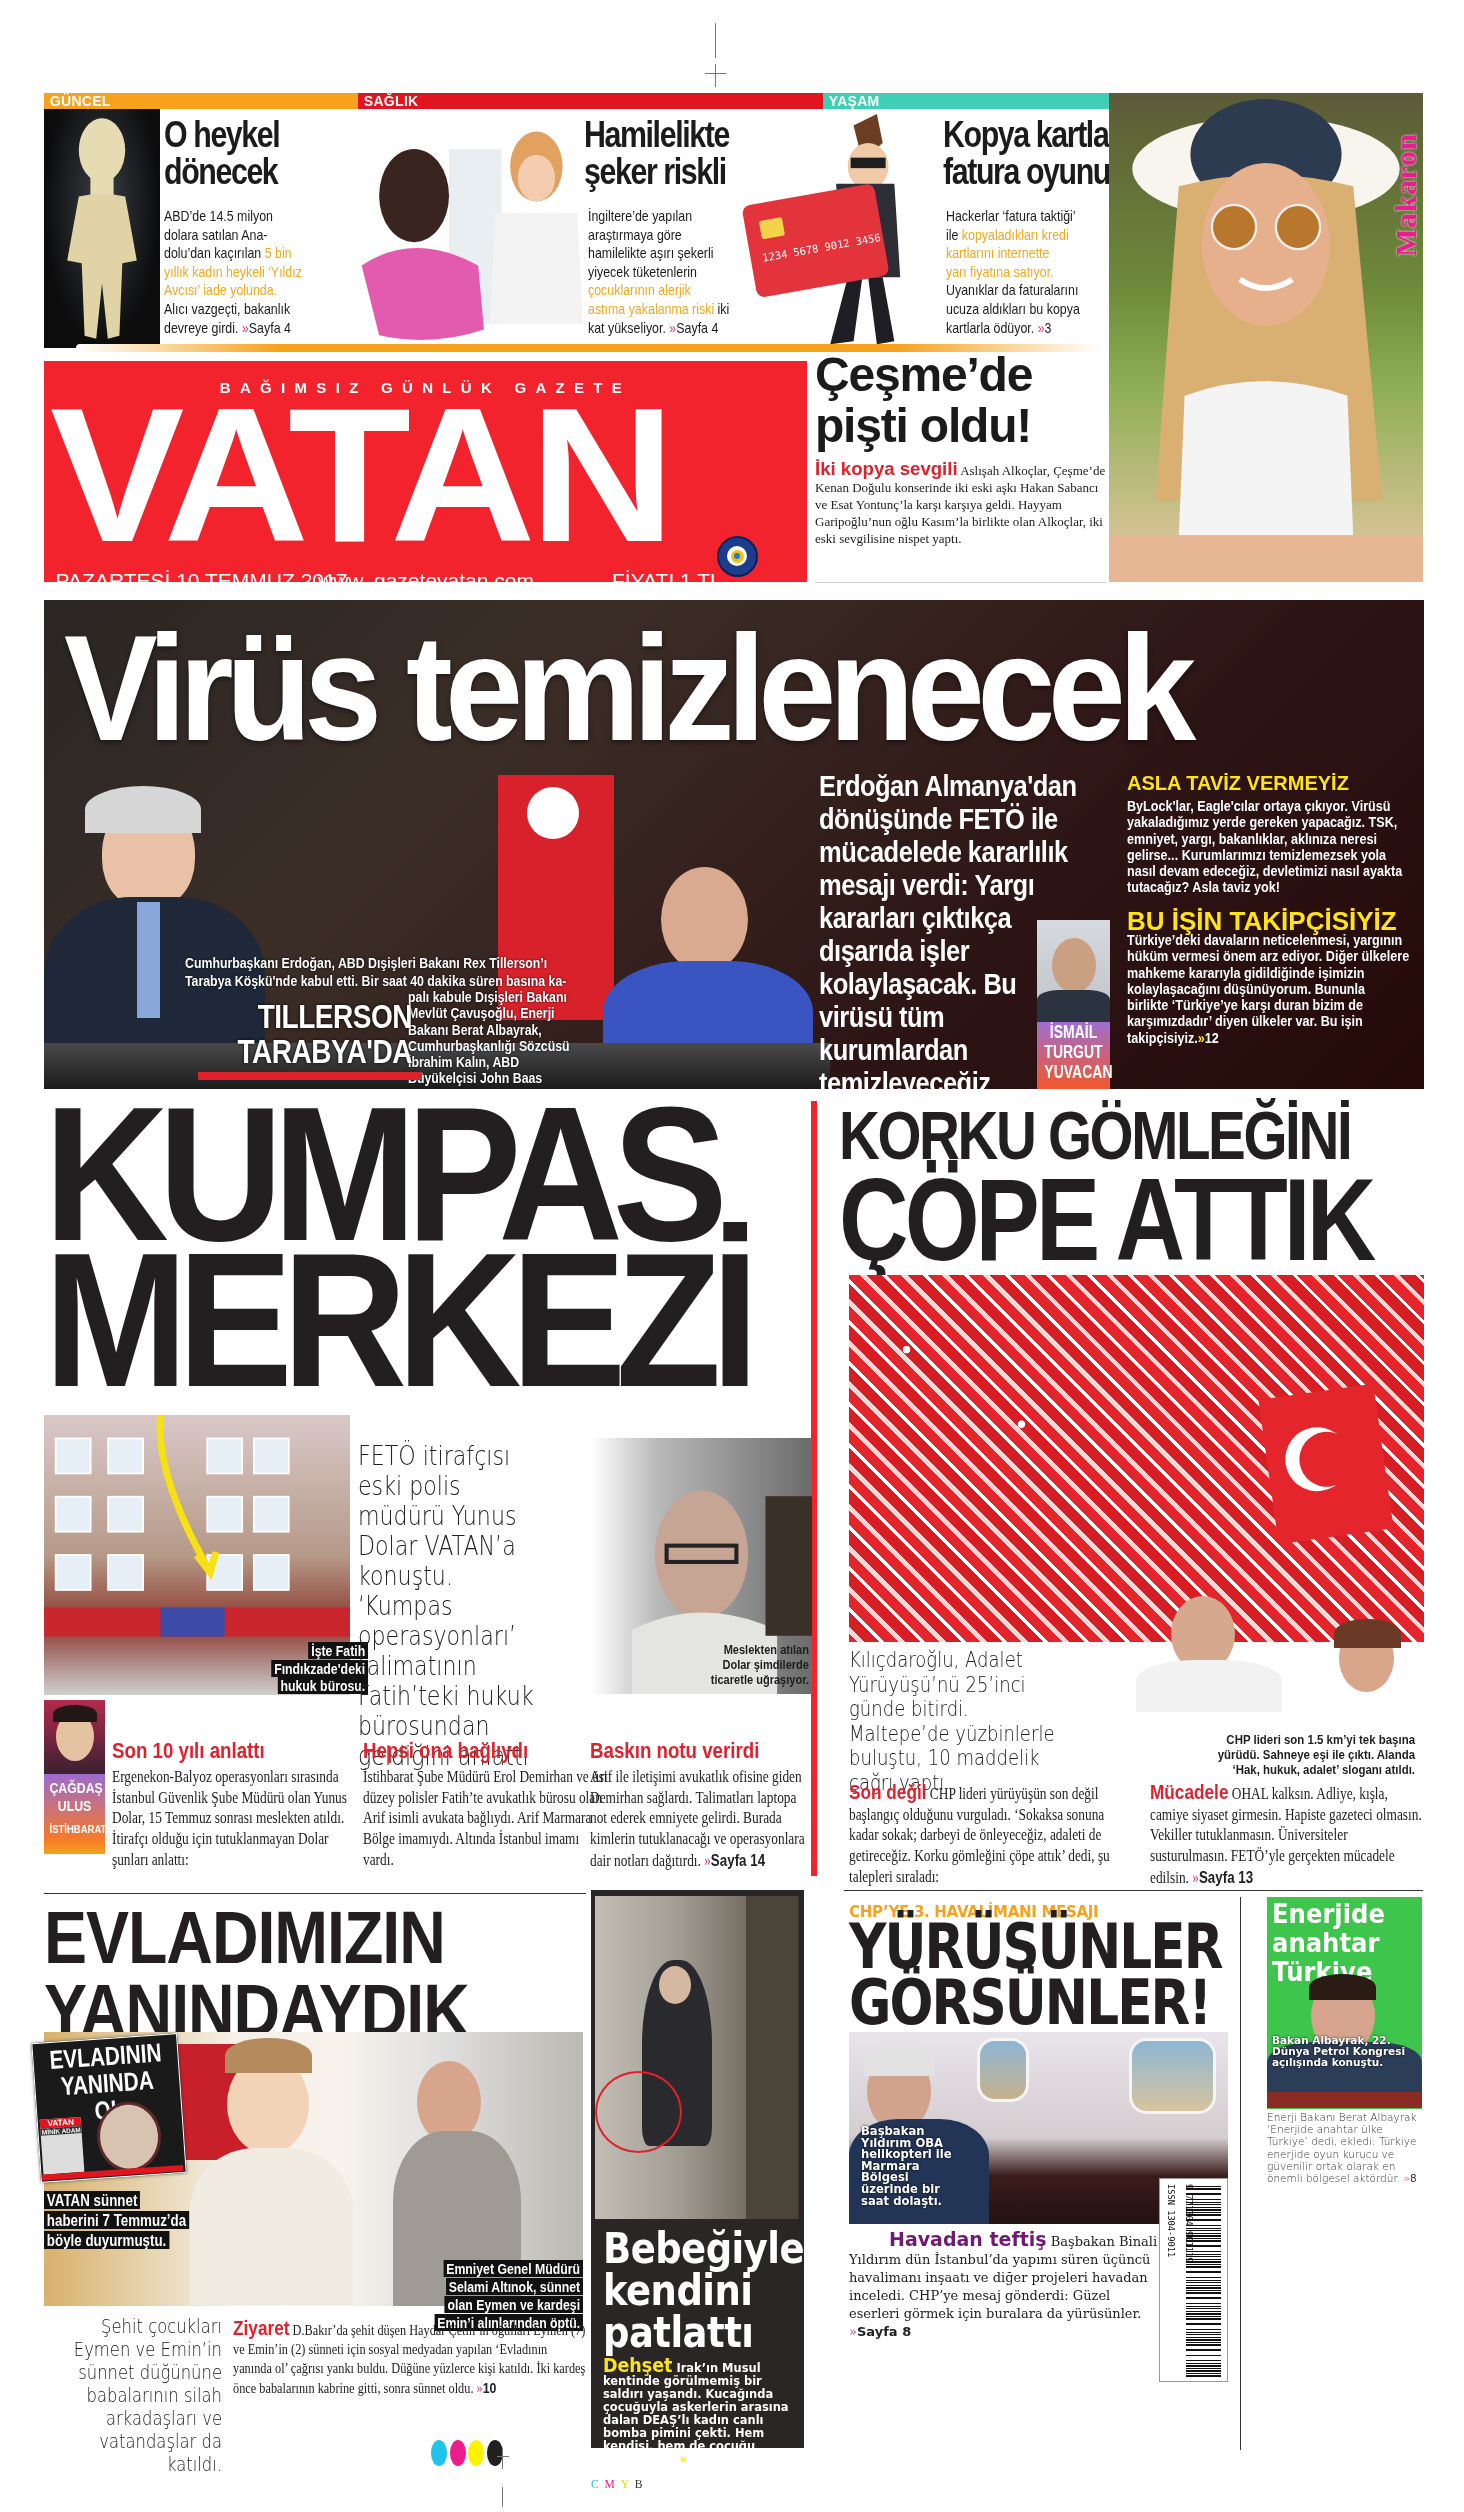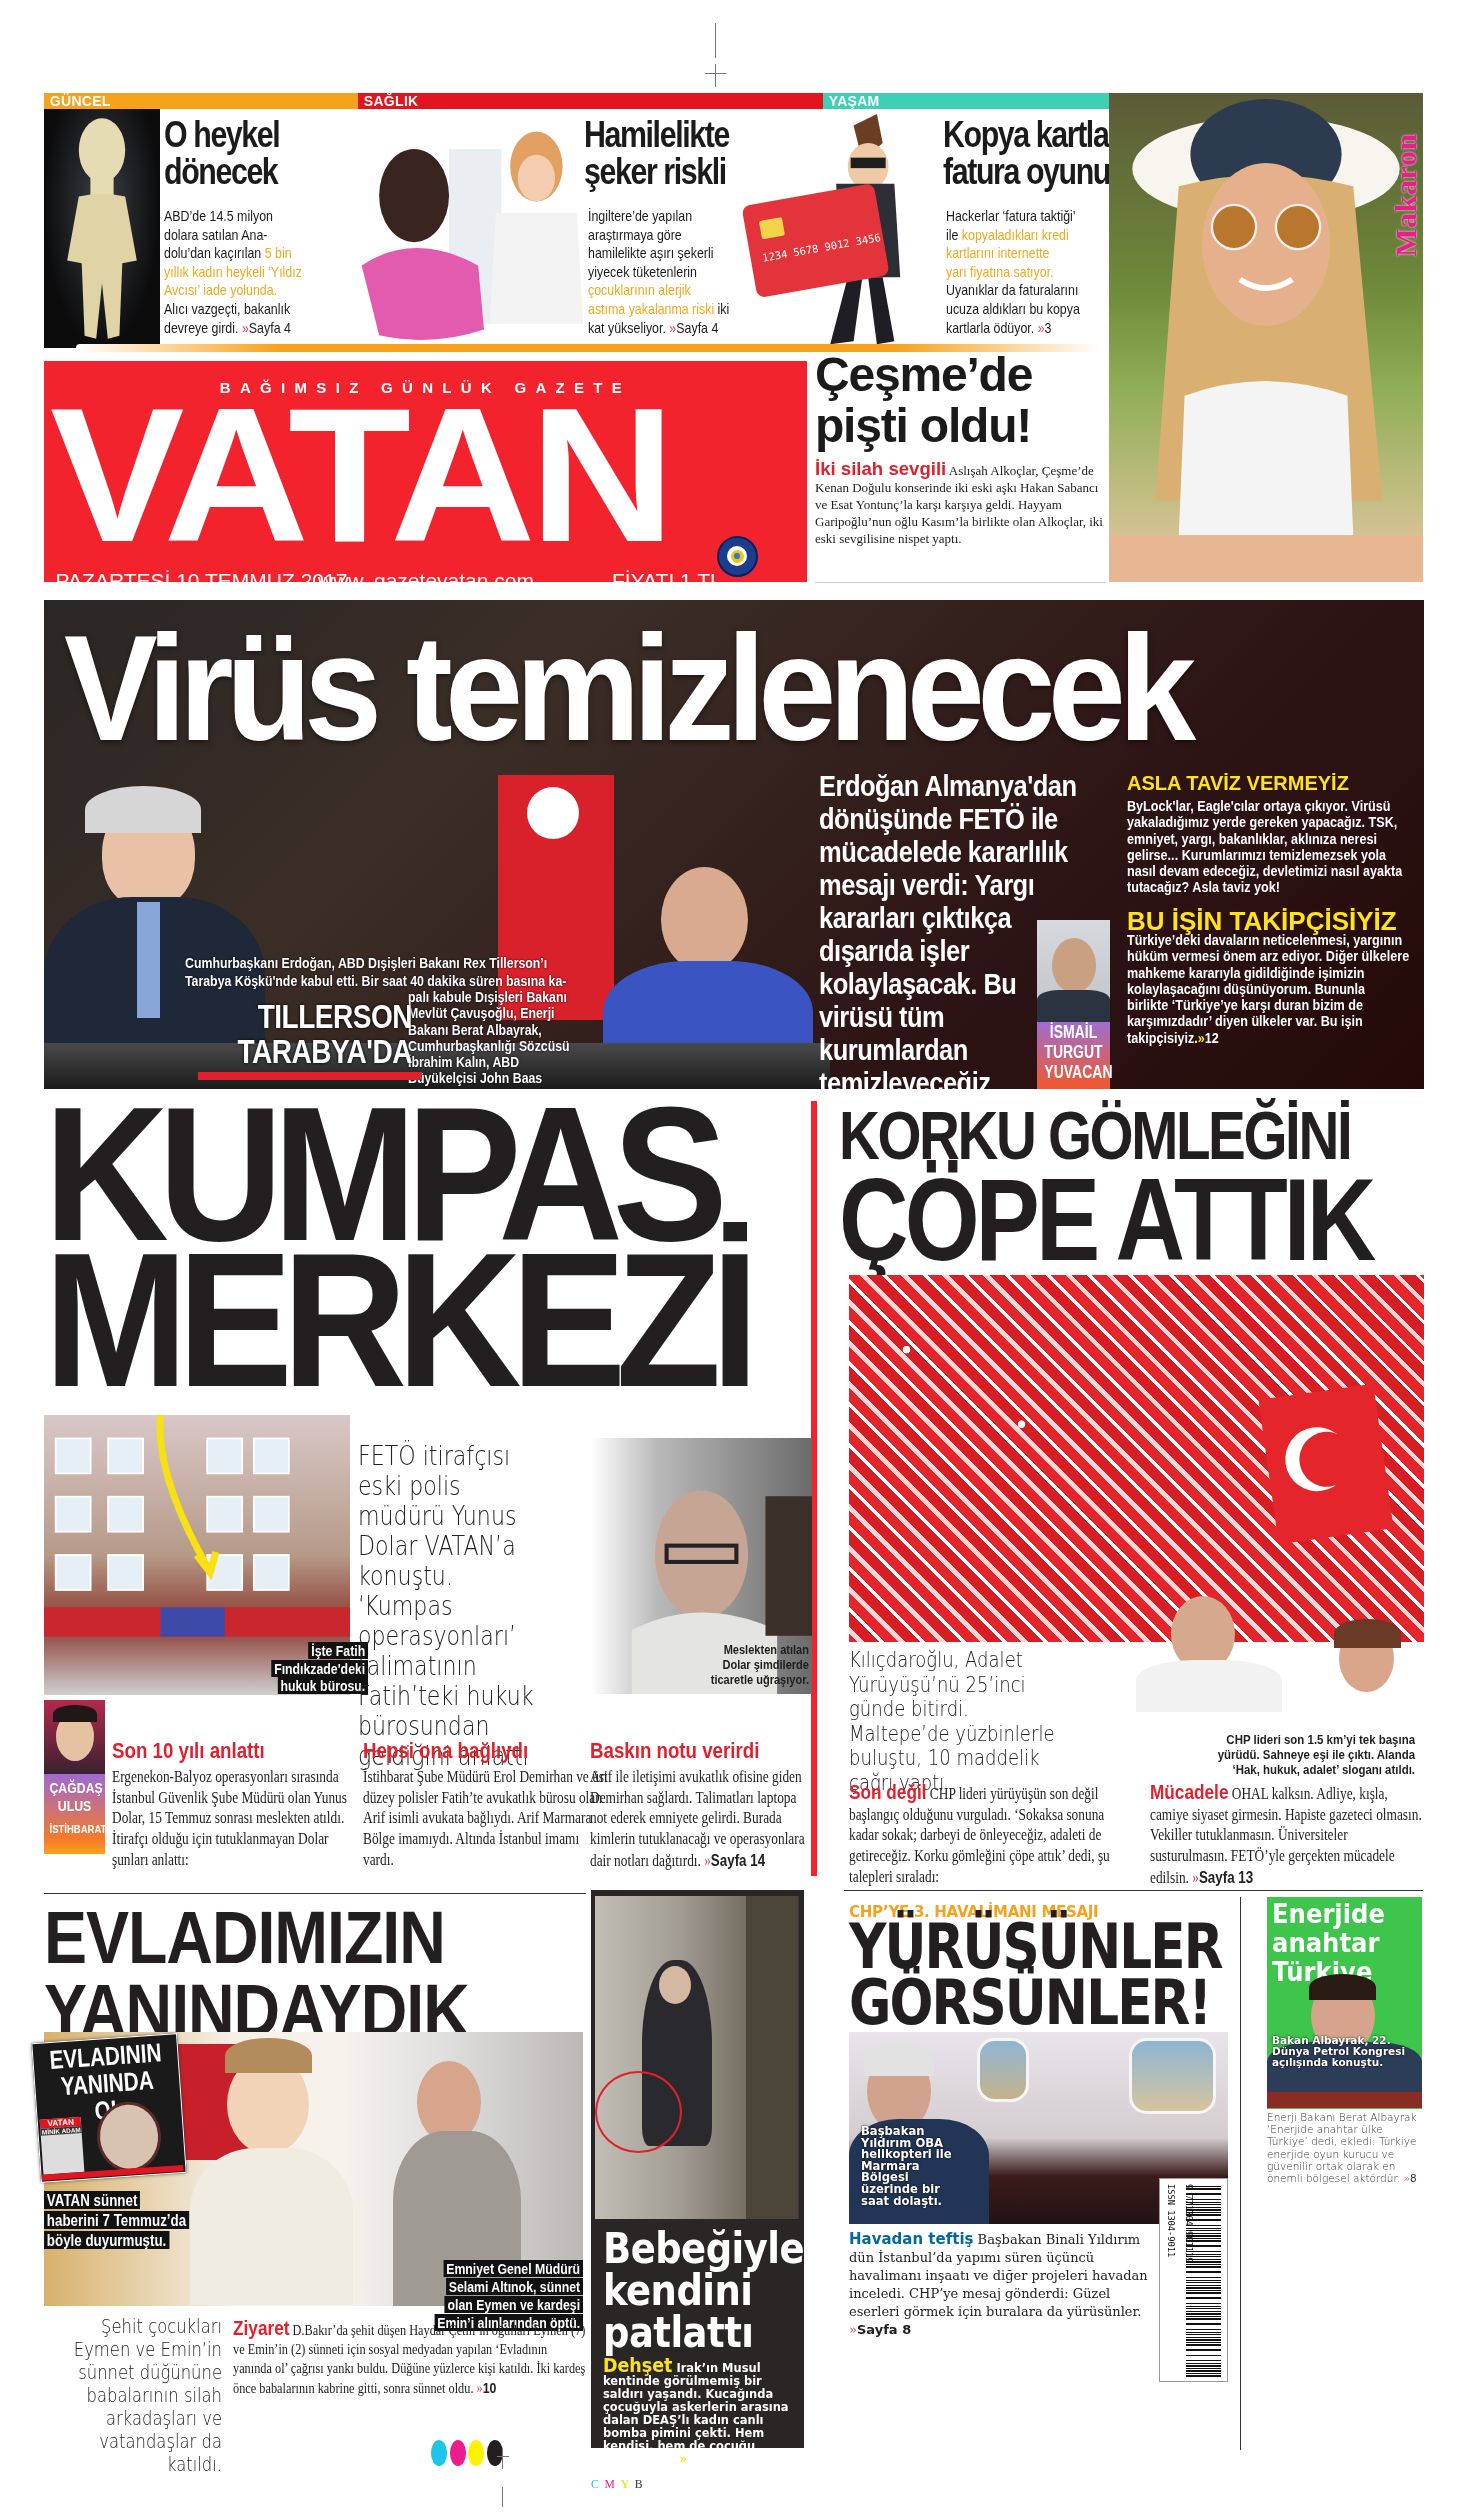--- a/index.html
+++ b/index.html
@@ -162,21 +162,21 @@
       </div>
     </div>
   </div>
 </div>
 
 <div class="abs b" style="left:815px;top:349px;font-size:48px;line-height:51px;letter-spacing:-1.2px;color:#1b1b1b;">
   <div>Çeşme’de</div>
     <div>pişti oldu!</div>
 </div>
 <div class="abs" style="left:815px;top:460px;width:291px;font-family:'Liberation Serif',serif;font-size:13px;line-height:17px;color:#222;">
-  <span style="color:#e0212d;font-family:'Liberation Sans',sans-serif;font-weight:bold;font-size:18.6px;">İki silah sevgili</span>
+  <span style="color:#e0212d;font-family:'Liberation Sans',sans-serif;font-weight:bold;font-size:18.6px;">İki kopya sevgili</span>
   <span>Aslışah Alkoçlar, Çeşme’de Kenan Doğulu konserinde iki eski aşkı Hakan Sabancı ve Esat Yontunç’la karşı karşıya geldi. Hayyam Garipoğlu’nun oğlu Kasım’la birlikte olan Alkoçlar, iki eski sevgilisine nispet yaptı.</span>
 </div>
 <div class="abs" style="left:815px;top:582px;width:291px;height:1.2px;background:#ccc;"></div>
 
 <div class="mainbox">
 
   <div style="position:absolute;left:454px;top:175px;width:116px;height:245px;background:#d8212b;">
     <div style="position:absolute;left:29px;top:11.6px;width:52px;height:52px;border-radius:50%;background:#fff;"></div>
   </div>
 
@@ -409,21 +409,21 @@
   <div style="position:absolute;left:0;top:87px;width:140px;height:105px;background:#233556;border-radius:35% 35% 0 0;"></div>
 </div>
 <div class="abs" style="left:861px;top:2126px;width:93px;color:#fff;font-family:'DejaVu Sans',sans-serif;font-weight:bold;font-size:11.6px;line-height:11.6px;text-shadow:0 0 2.3px #000;">Başbakan Yıldırım OBA helikopteri ile Marmara Bölgesi üzerinde bir saat dolaştı.</div>
 
 <div class="abs" style="left:1159px;top:2178px;width:69px;height:204px;background:#fff;border:0.6px solid #999;">
   <div style="position:absolute;left:26px;top:5.8px;width:35px;height:192px;background:repeating-linear-gradient(0deg,#111 0 1.7px,#fff 1.7px 2.9px,#111 2.9px 3.5px,#fff 3.5px 5.2px);"></div>
   <div style="position:absolute;left:-82px;top:93px;width:186px;transform:rotate(90deg);font-family:'DejaVu Sans Mono',monospace;font-size:8.7px;color:#111;">ISSN 1304-9011</div>
   <div style="position:absolute;left:-64px;top:93px;width:186px;transform:rotate(90deg);font-family:'DejaVu Sans Mono',monospace;font-size:8.7px;color:#111;">9 771304 901119</div>
 </div>
 <div class="abs" style="left:849px;top:2230px;width:309px;font-family:'DejaVu Serif',serif;font-size:13px;line-height:18px;color:#222;">
-  <span class="b" style="color:#0369a1;font-family:'DejaVu Sans',sans-serif;font-size:15px;">Havadan teftiş</span>
+  <span class="b" style="color:#701a75;font-family:'DejaVu Sans',sans-serif;font-size:19px;margin-left:40px;">Havadan teftiş</span>
   <span>Başbakan Binali Yıldırım dün İstanbul’da yapımı süren üçüncü havalimanı inşaatı ve diğer projeleri havadan inceledi. CHP’ye mesaj gönderdi: Güzel eserleri görmek için buralara da yürüsünler.</span> <span class="raquo">»</span><b style="font-family:'DejaVu Sans',sans-serif;">Sayfa 8</b>
 </div>
 <div class="abs" style="left:1240px;top:1897px;width:1.2px;height:553px;background:#333;"></div>
 
 <div class="abs" style="left:1267px;top:1897px;width:155px;height:212px;background:#3ec64c;">
   <div style="position:absolute;left:4.7px;top:2.3px;color:#fff;font-family:'DejaVu Sans',sans-serif;font-weight:bold;font-size:27px;line-height:29px;transform:scaleX(0.9);transform-origin:left top;">
     <div>Enerjide</div>
       <div>anahtar</div>
       <div>Türkiye</div>
   </div>

